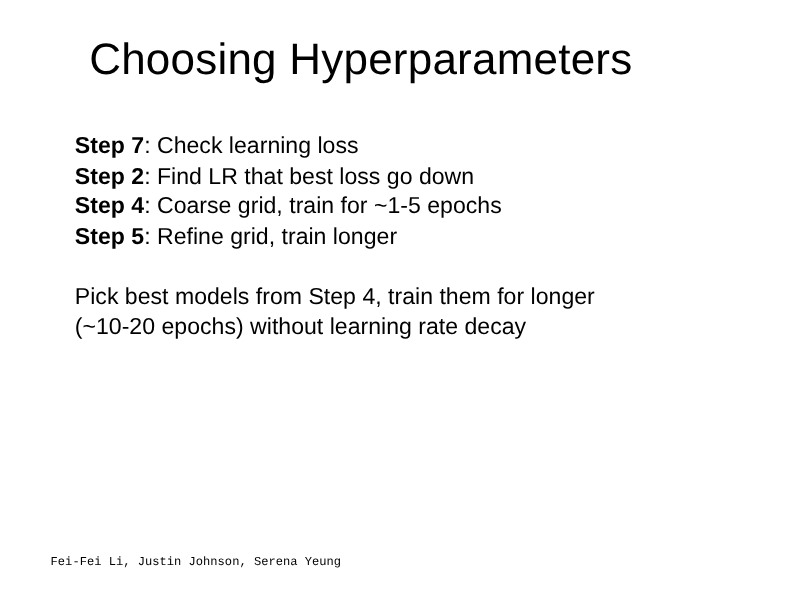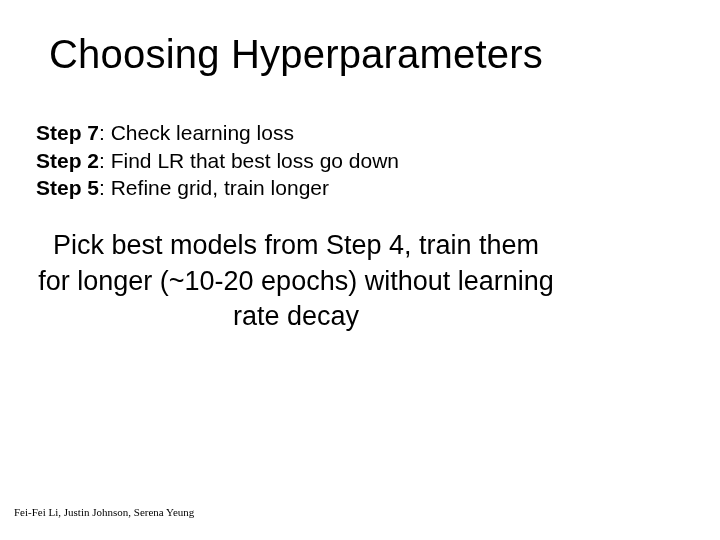--- a/index.html
+++ b/index.html
@@ -1,34 +1,35 @@
 <!DOCTYPE html>
 <html><head>
 <meta charset="utf-8">
 <style>
   * { margin: 0; padding: 0; box-sizing: border-box; }
   html, body { width: 720px; height: 540px; background: #fff; font-family: Arial, Helvetica, sans-serif; color: #000; }
-  .slide { position: relative; width: 592px; height: 540px; padding: 30px 36px 24px 36px; }
+  .slide { position: relative; width: 592px; height: 540px; padding: 30px 36px 24px 36px; margin-left: 32px; }
   .title { font-size: 40px; font-weight: 400; text-align: center; margin: 2px 0 42px 0; letter-spacing: 0.2px; }
   .steps { font-size: 21px; line-height: 1.32; text-align: justify; text-justify: inter-word; }
   .steps p { margin: 0; }
   .steps b { font-weight: 700; }
-  .body-note { font-size: 27px; line-height: 1.32; margin-top: 26px; text-align: center; }
-  .credit { position: absolute; left: 14px; bottom: 22px; font-size: 11px; font-family: Liberation Serif, serif; color: #000; }
+  .body-note { font-size: 21px; line-height: 1.32; margin-top: 26px; text-align: left; }
+  .credit { position: absolute; left: 14px; bottom: 22px; font-size: 11px; font-family: Liberation Mono, monospace; color: #000; }
 </style>
 </head>
 <body>
 
 <div class="slide">
 
   <h1 class="title">Choosing Hyperparameters</h1>
 
   <div class="steps">
     <p><b>Step 7</b><span>: Check learning loss</span></p>
     <p><b>Step 2</b><span>: Find LR that best loss go down</span></p>
+    <p><b>Step 4</b><span>: Coarse grid, train for ~1-5 epochs</span></p>
     <p><b>Step 5</b><span>: Refine grid, train longer</span></p>
   </div>
 
   <p class="body-note">Pick best models from Step 4, train them for longer (~10-20 epochs) without learning rate decay</p>
 
   <div class="credit">Fei-Fei Li, Justin Johnson, Serena Yeung</div>
 
 </div>
 
 </body></html>

